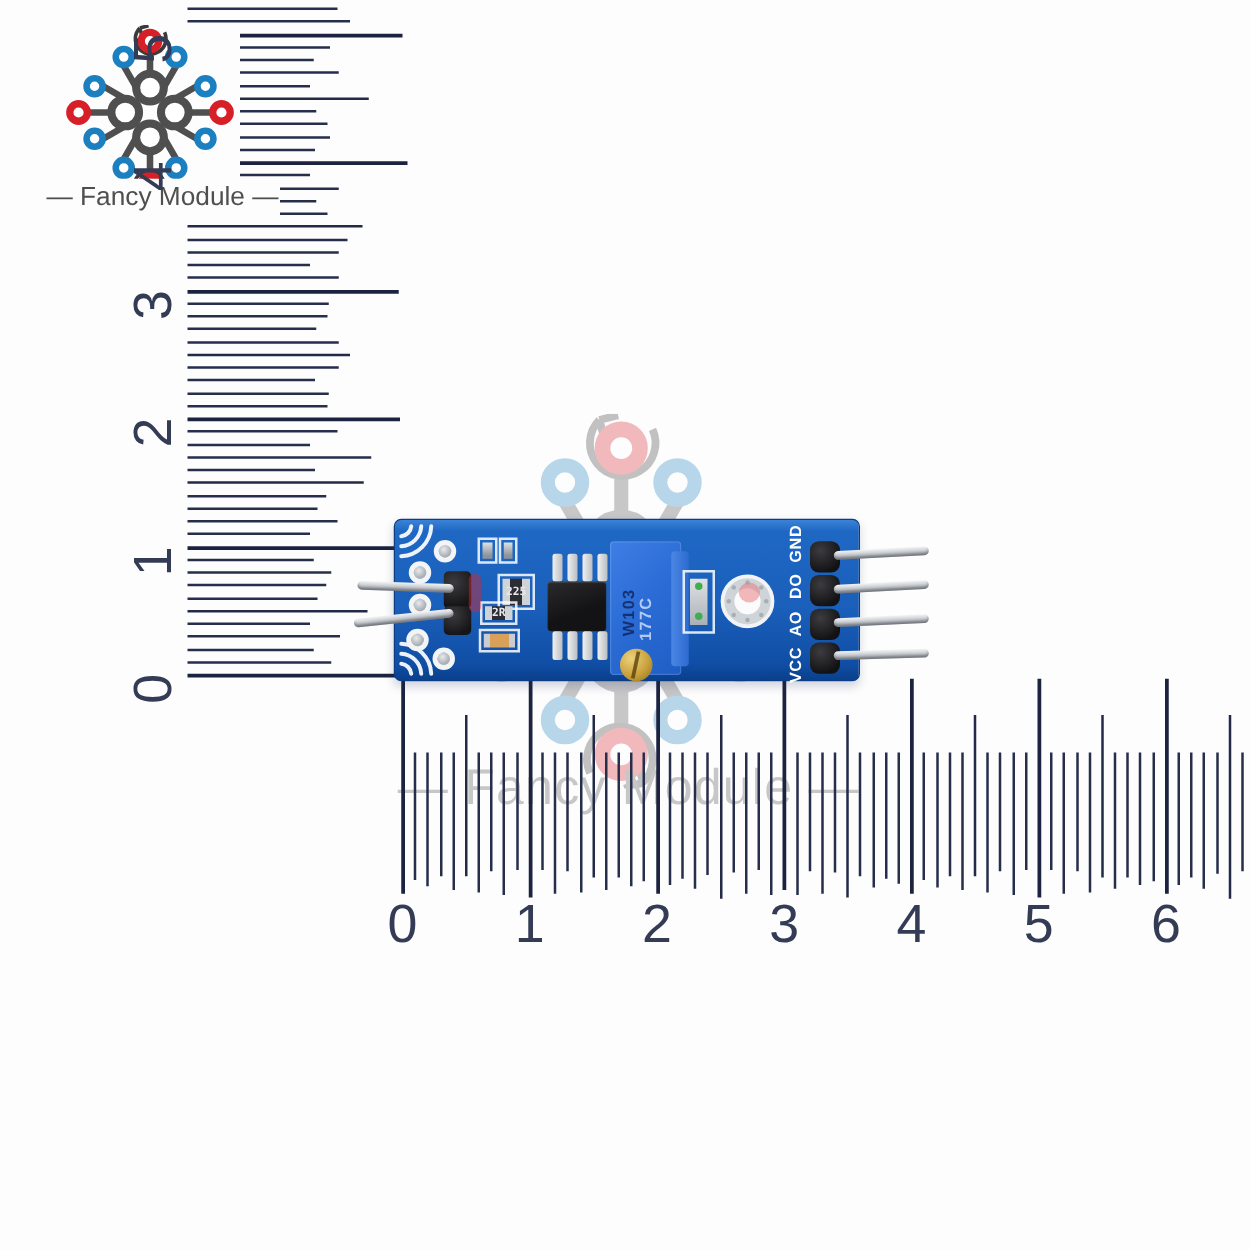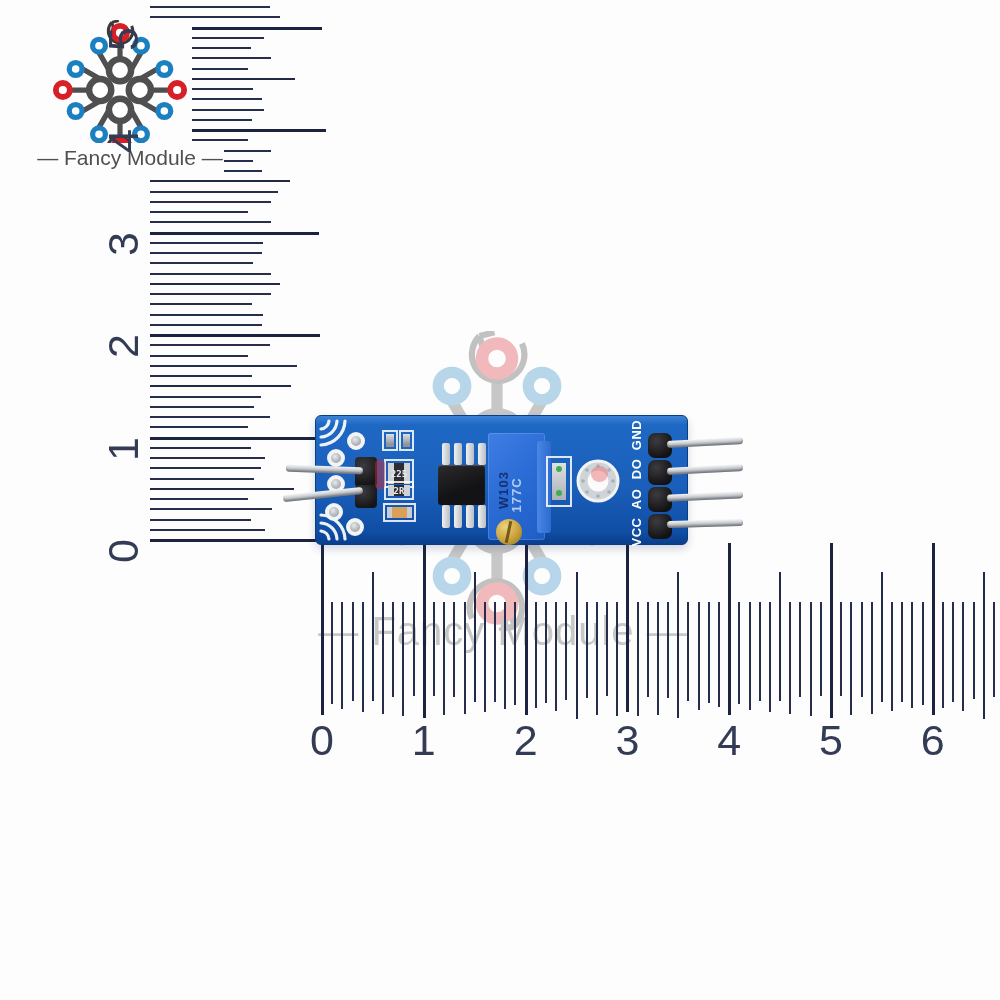--- a/index.html
+++ b/index.html
@@ -311,21 +311,21 @@
     <div class="hdr-l" style="left:40px;top:70px;height:23px"></div>
     <div class="pin" style="left:-29px;top:51px;width:77px;transform:rotate(2deg)"></div>
     <div class="pin" style="left:-32px;top:76px;width:80px;transform:rotate(-6deg)"></div>
 
     <div class="smd-box" style="left:67px;top:15px;width:16px;height:21px">
       <div class="diode"></div>
       </div>
     <div class="smd-box" style="left:84px;top:15px;width:15px;height:21px">
       <div class="diode"></div>
       </div>
-    <div class="smd-box" style="left:69px;top:44px;width:30px;height:29px">
+    <div class="smd-box" style="left:83px;top:44px;width:30px;height:29px">
       <div class="res">225</div>
       </div>
     <div class="smd-box" style="left:69px;top:66px;width:30px;height:19px">
       <div class="res">2R</div>
       </div>
     <div class="smd-box" style="left:68px;top:88px;width:33px;height:19px">
       <div class="cap"></div>
       </div>
 
     <div id="ic">

